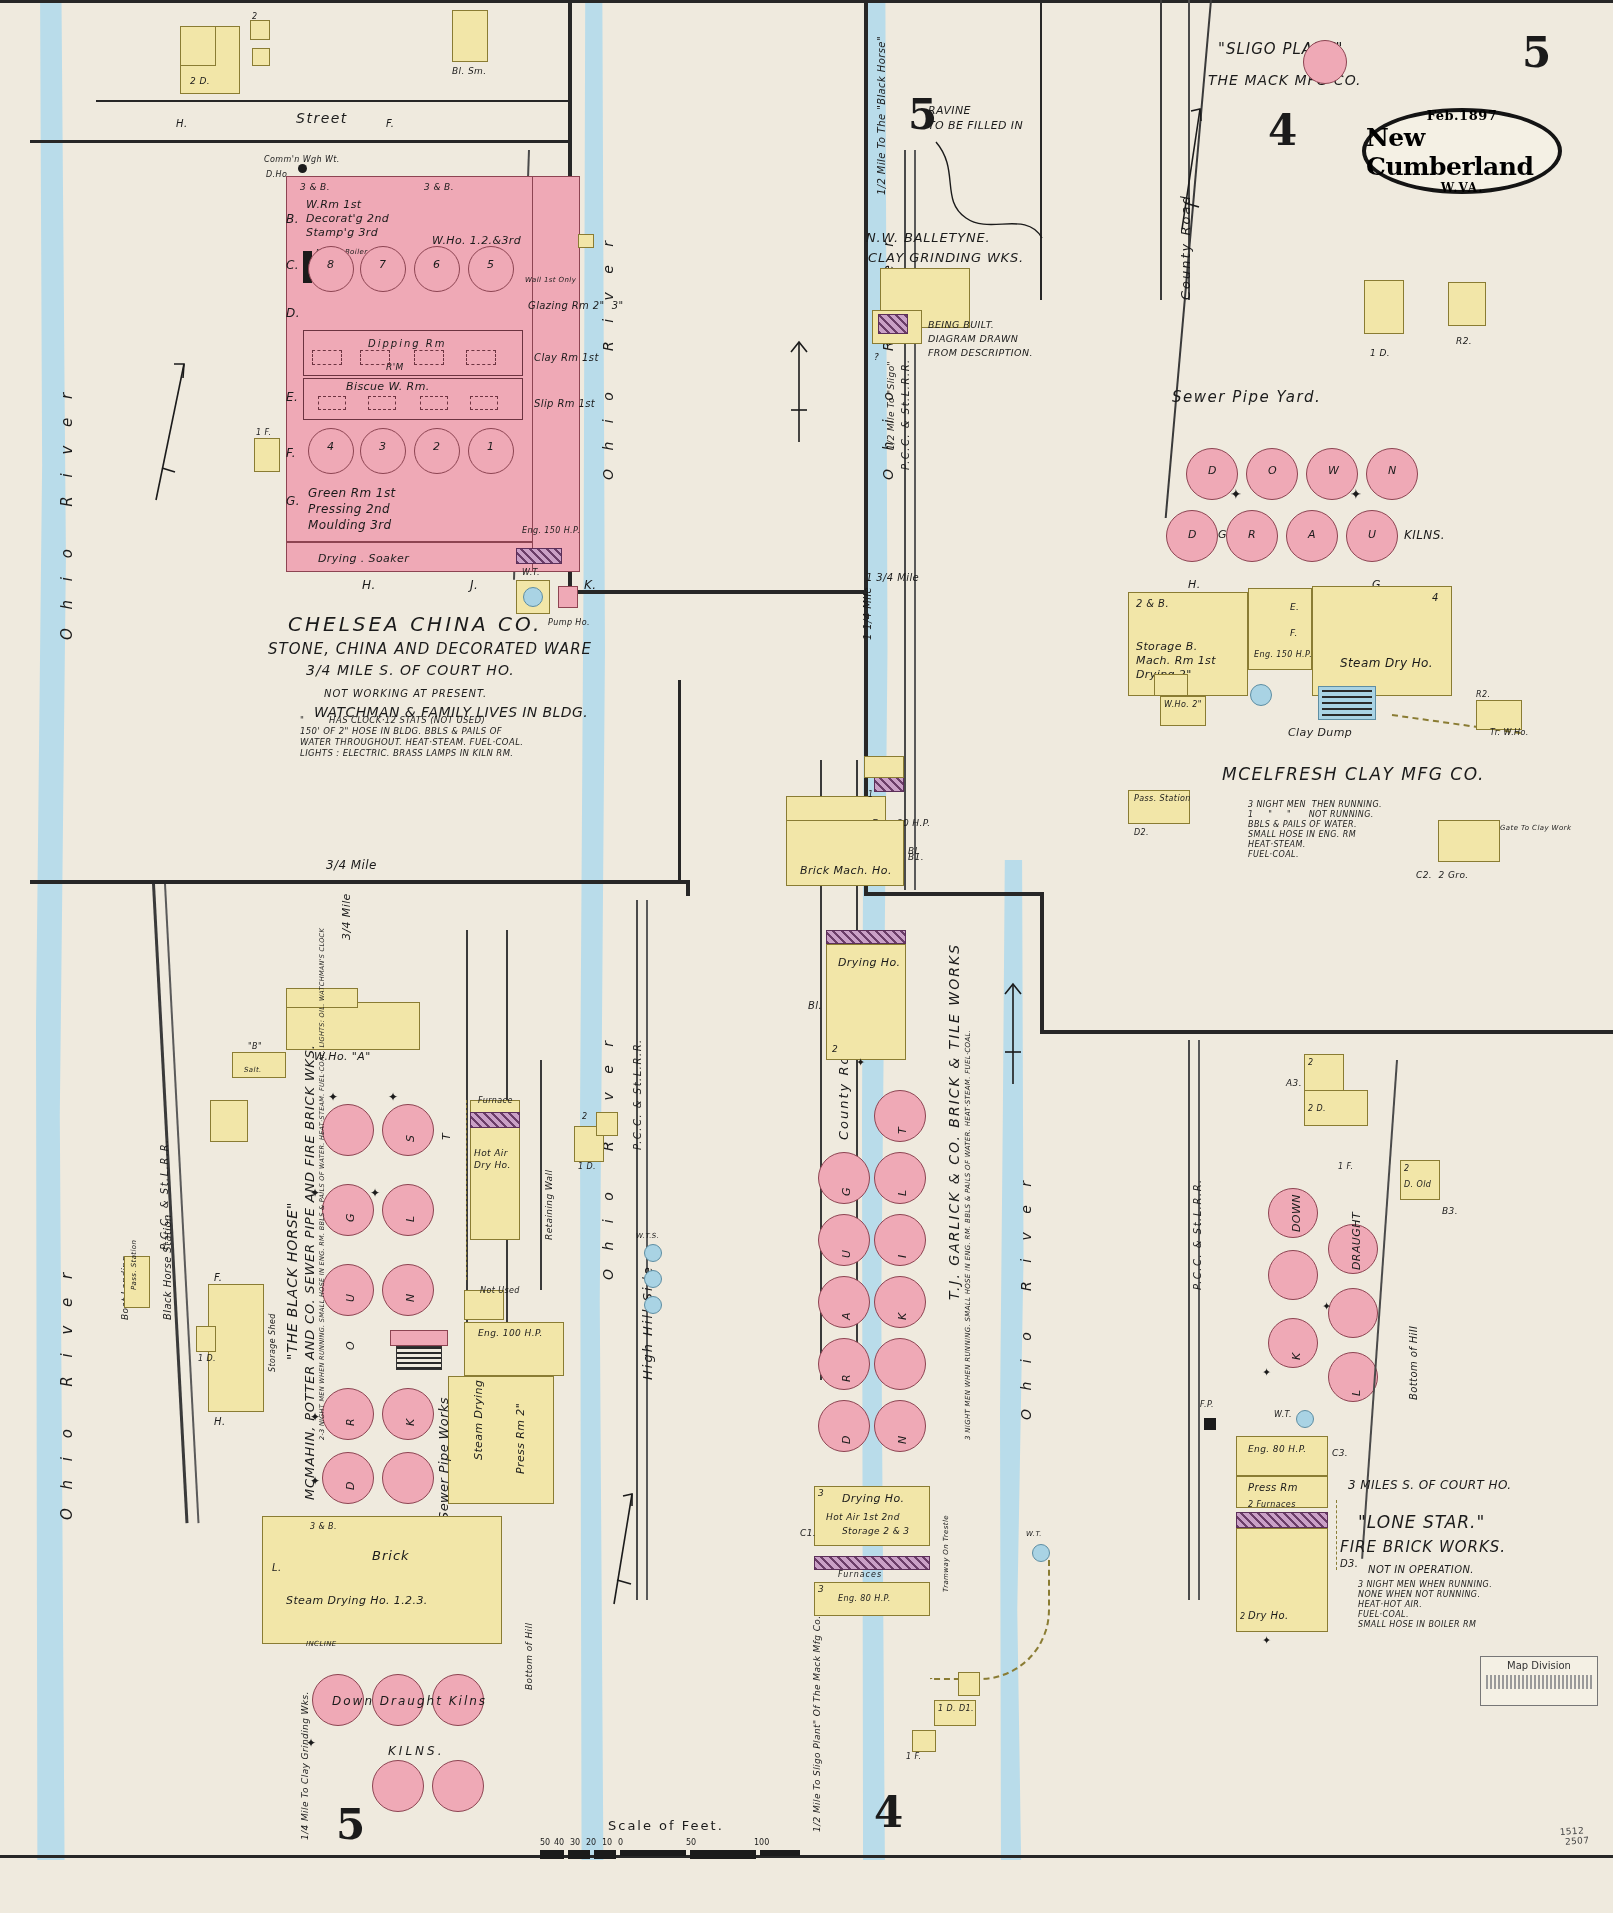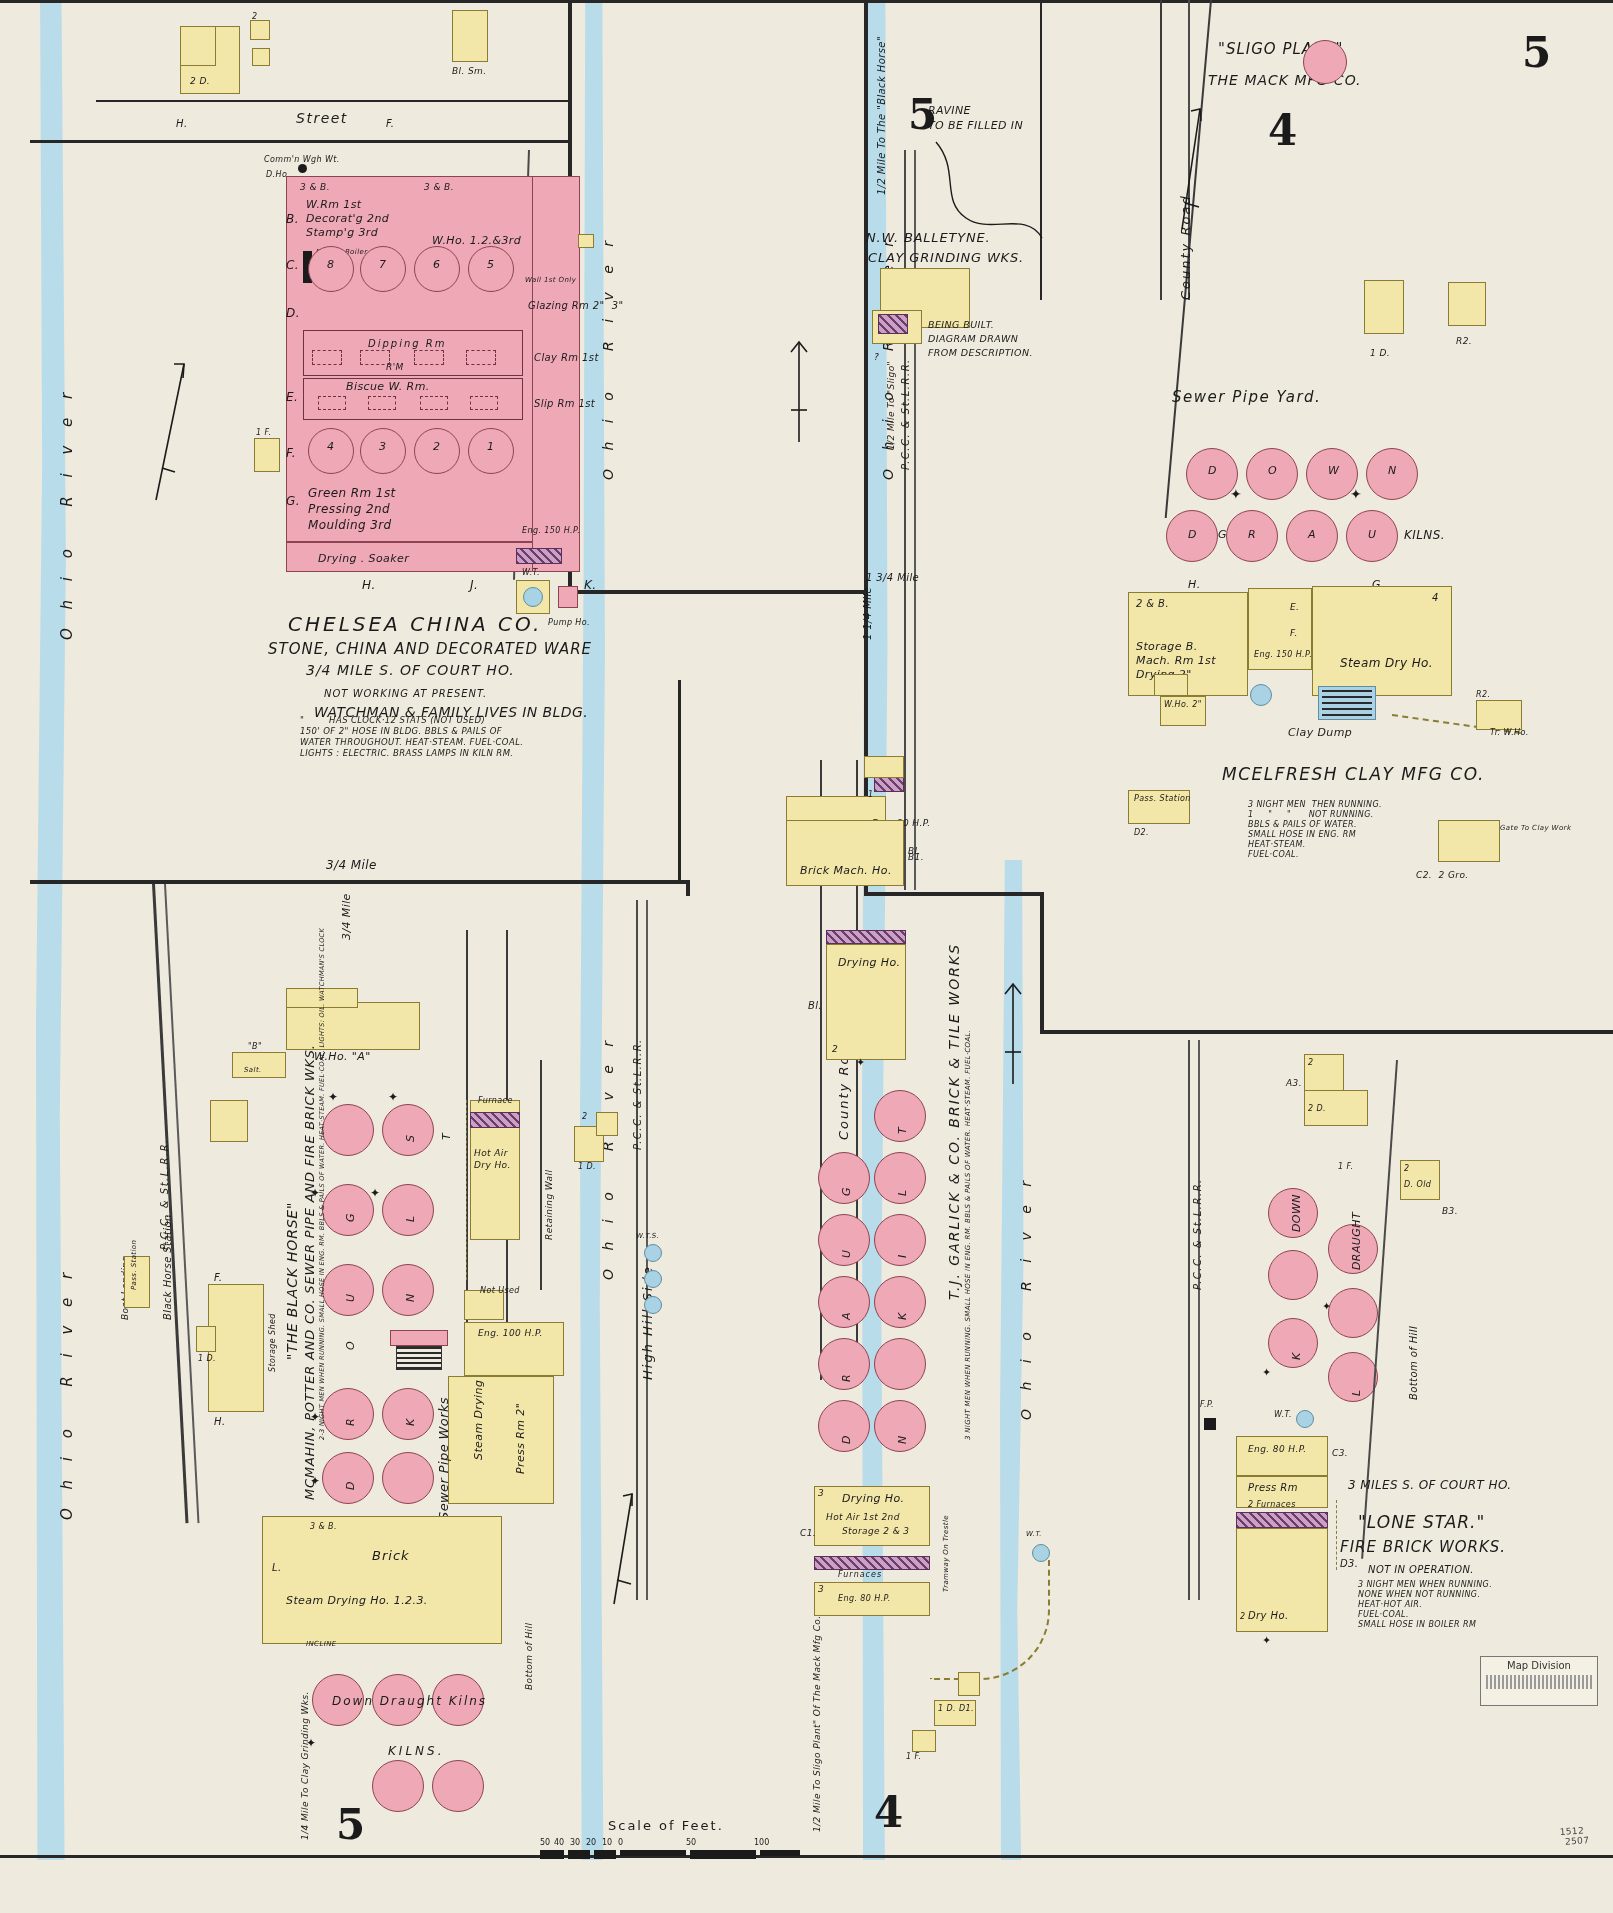--- a/index.html
+++ b/index.html
@@ -145,20 +145,25 @@
     <polyline points="15,6 24,4 24,16" fill="none" stroke="#1b1b1b" stroke-width="1.6"></polyline>
     <line x1="9" y1="90" x2="23" y2="94" stroke="#1b1b1b" stroke-width="1.6"></line>
   </svg>
 
   <div class="txt bigno" style="left:1522px;top:28px;">5</div>
   <div class="txt bigno" style="left:908px;top:90px;">5</div>
   <div class="txt bigno" style="left:1268px;top:106px;">4</div>
   <div class="txt bigno" style="left:336px;top:1800px;">5</div>
   <div class="txt bigno" style="left:874px;top:1788px;">4</div>
 
+  <div id="cartouche" style="left:1362px;top:108px;width:192px;height:78px;">
+    <div class="c-date">Feb.1897</div>
+    <div class="c-name">New Cumberland</div>
+    <div class="c-state">W.VA.</div>
+  </div>
 
   <div class="txt hand caps" style="left:1218px;top:40px;font-size:15px;letter-spacing:1px;">"SLIGO PLANT"</div>
   <div class="txt hand caps" style="left:1208px;top:72px;font-size:14px;letter-spacing:1px;">THE MACK MFG CO.</div>
   <div class="abs kiln" style="left:1303px;top:40px;width:44px;height:44px;"></div>
 
   <div class="abs yellow" style="left:180px;top:26px;width:60px;height:68px;"></div>
   <div class="abs yellow" style="left:180px;top:26px;width:36px;height:40px;"></div>
   <div class="txt hand" style="left:190px;top:76px;font-size:9px;">2 D.</div>
   <div class="abs yellow" style="left:250px;top:20px;width:20px;height:20px;"></div>
   <div class="txt hand" style="left:252px;top:12px;font-size:8px;">2</div>

